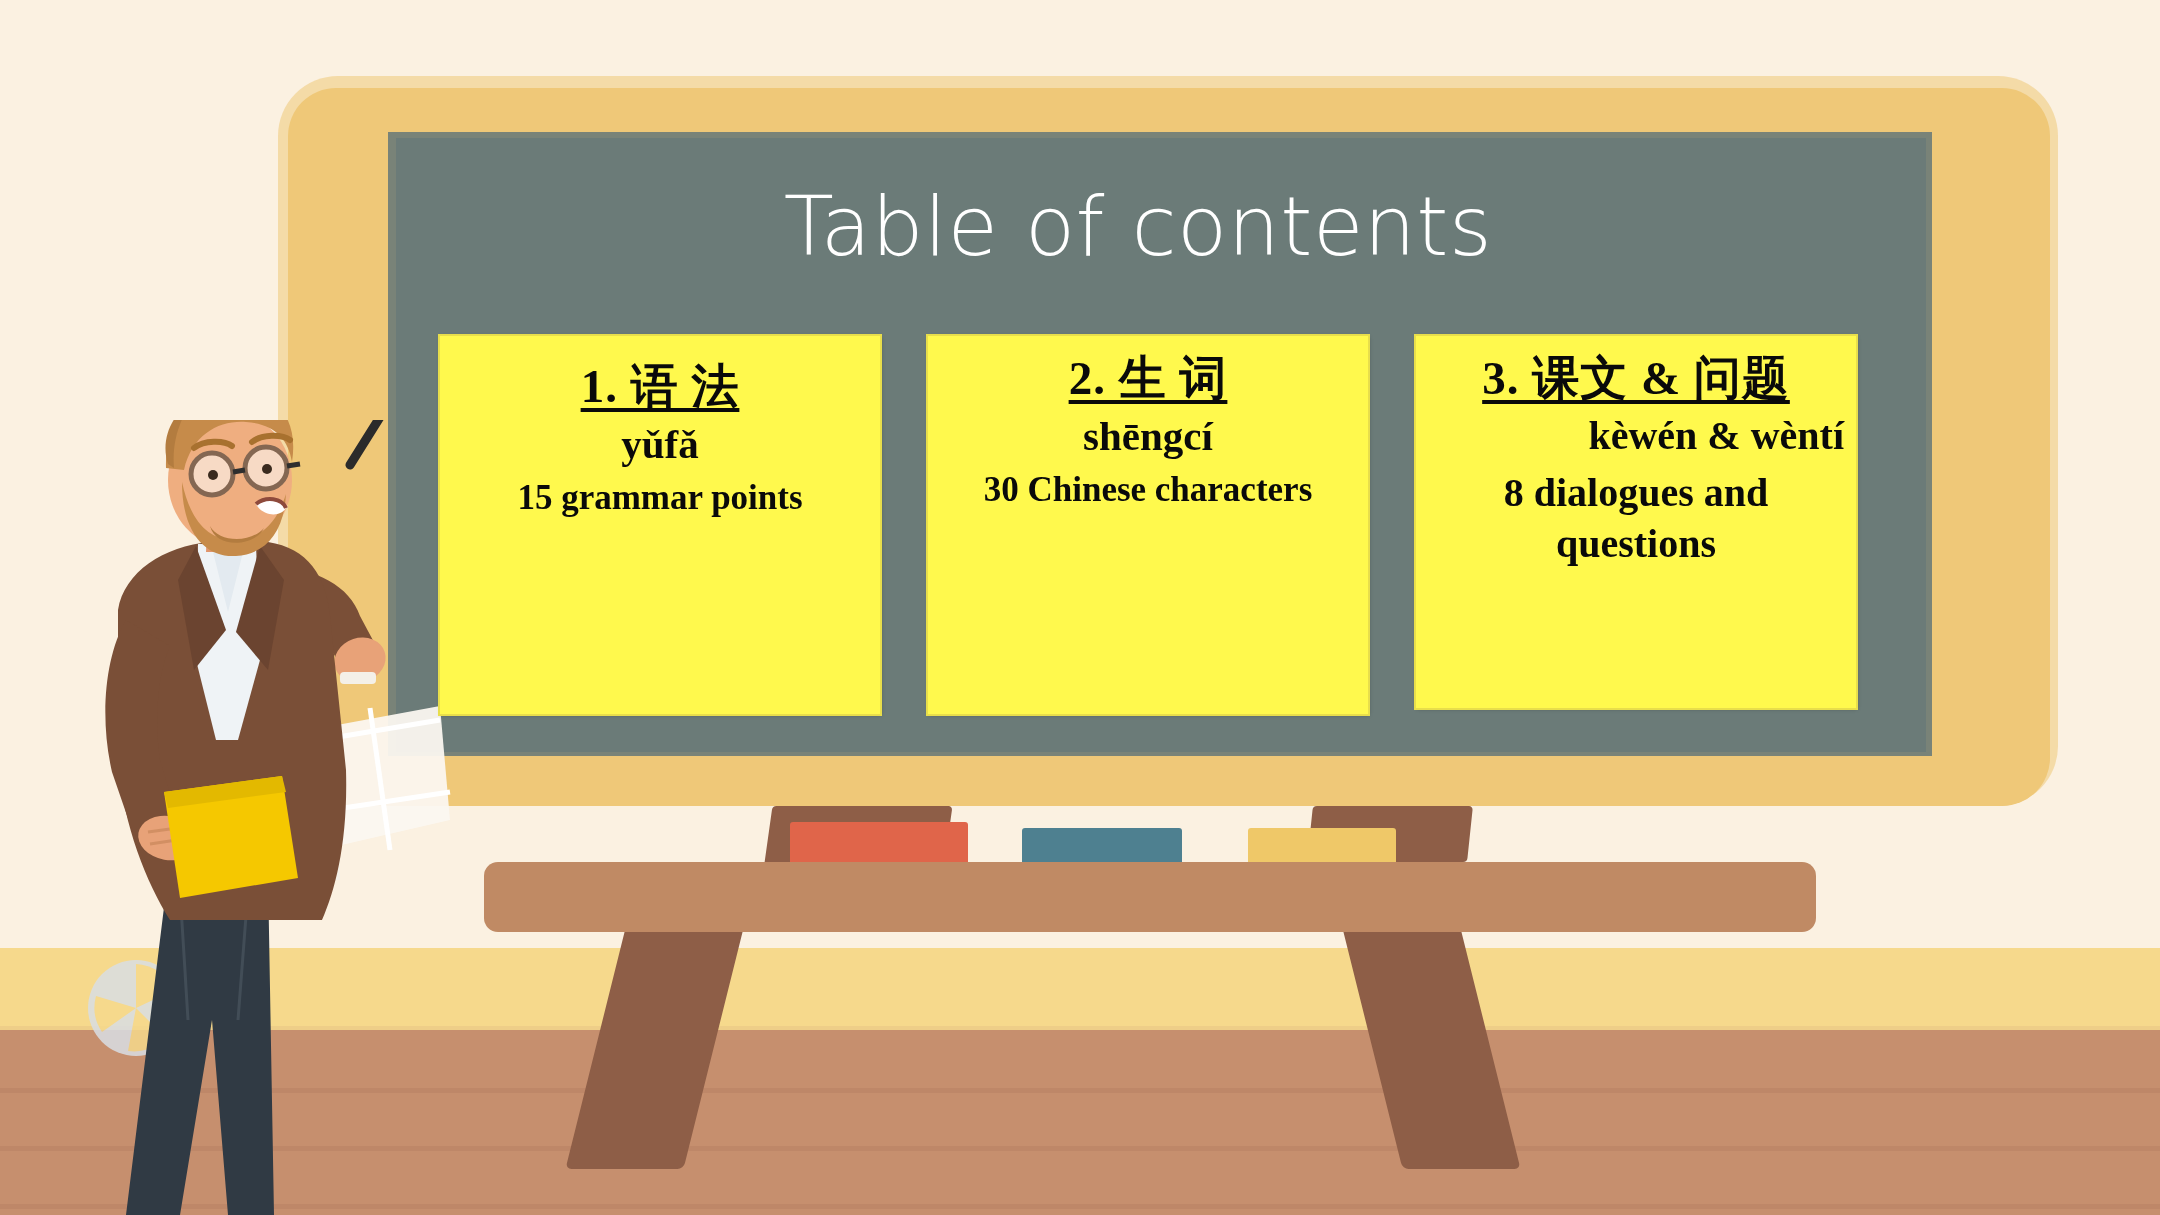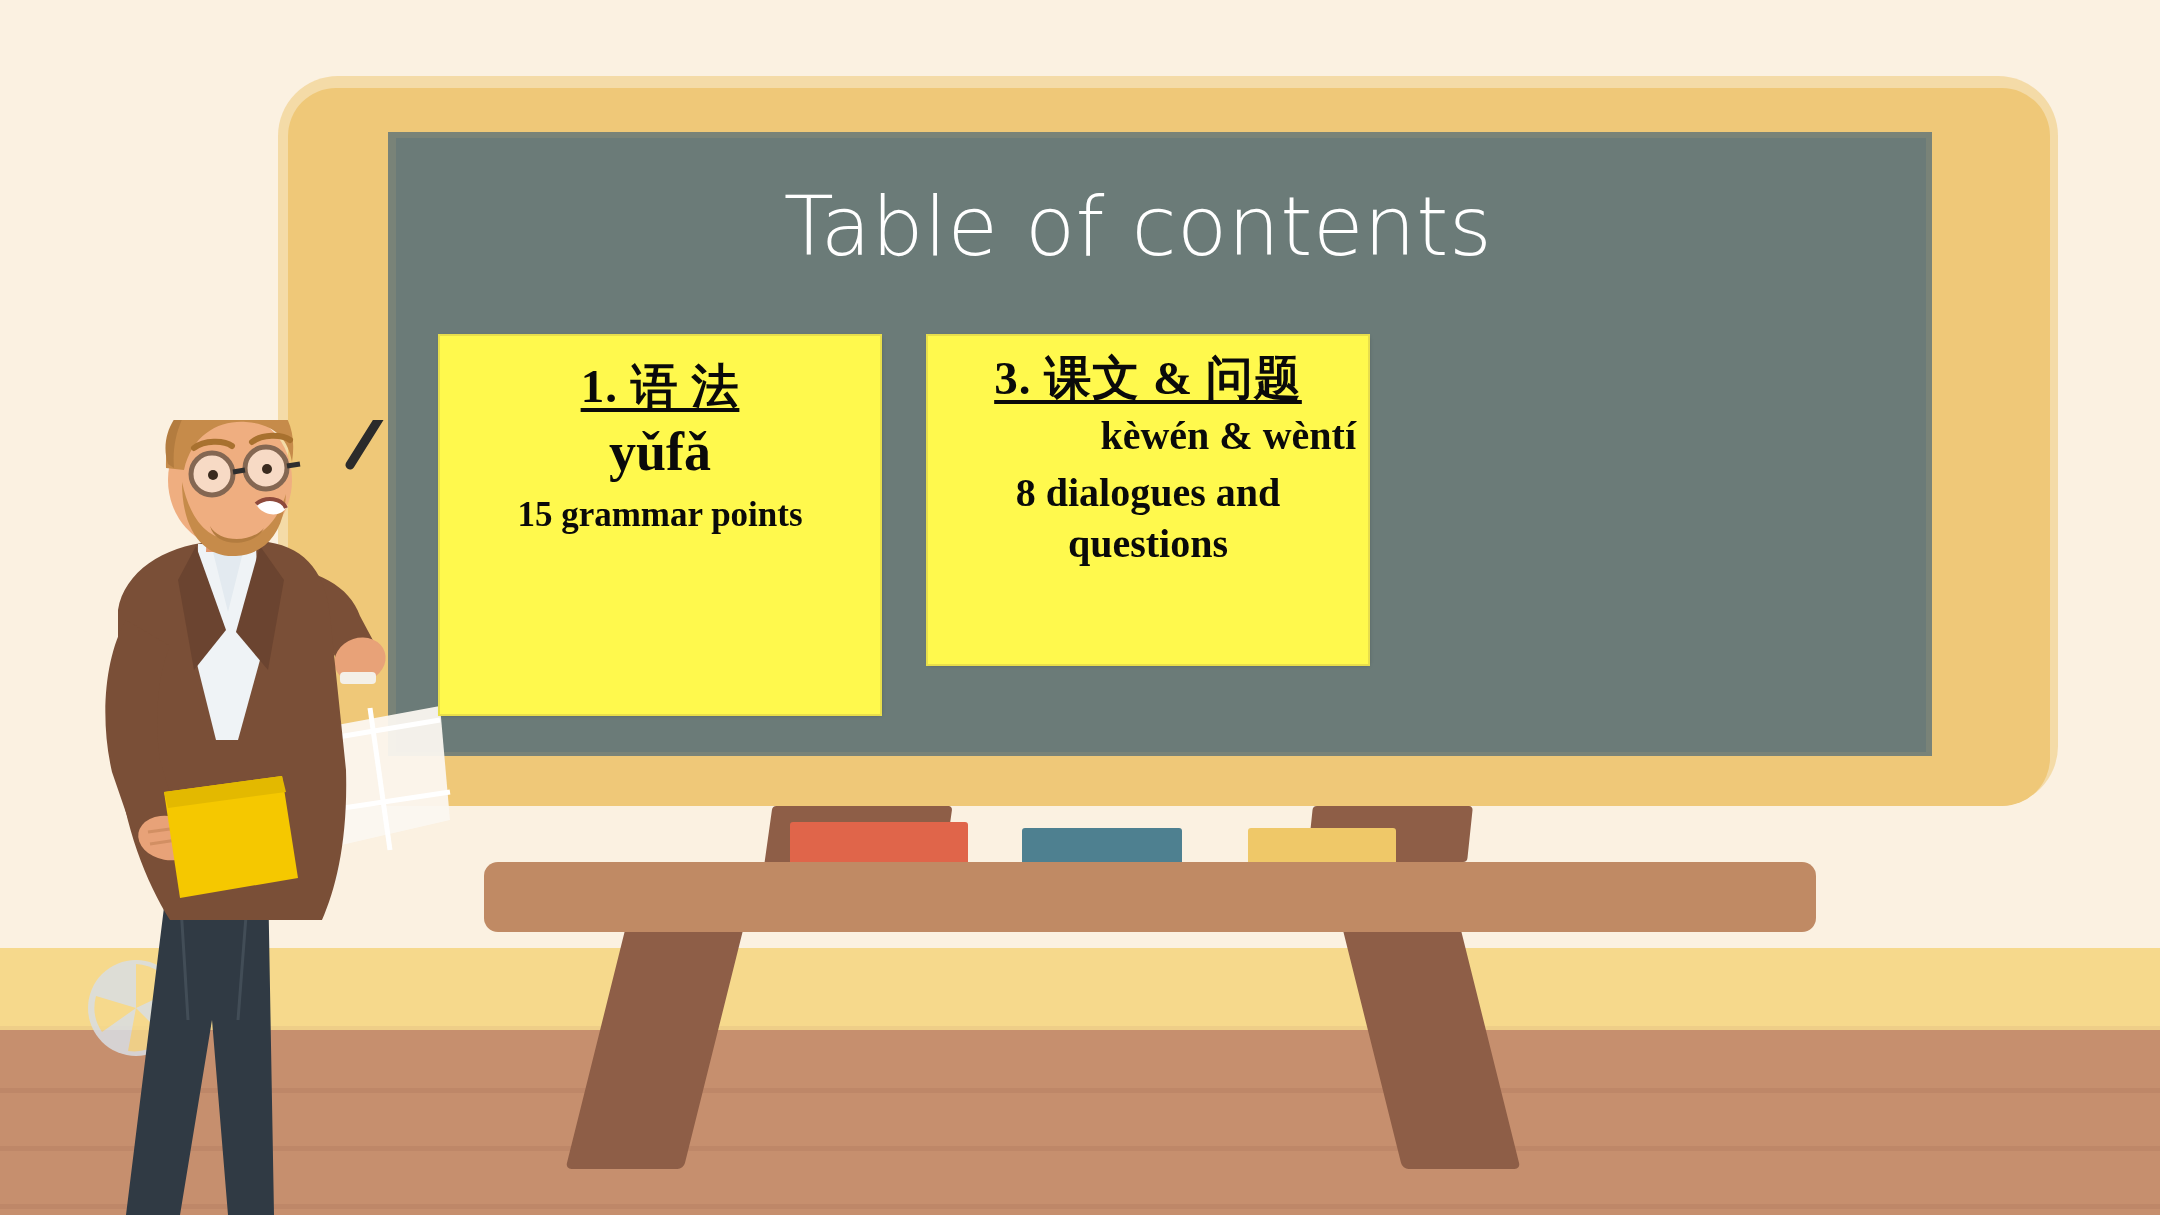--- a/index.html
+++ b/index.html
@@ -53,31 +53,31 @@
     box-shadow:0 0 0 2px #E8DE4B, 1px 1px 4px rgba(0,0,0,.28);
     padding:10px 12px 14px;
     box-sizing:border-box;
     text-align:center;
     color:#0A0A0A;
     font-family:"Liberation Serif", serif;
     font-weight:bold;
   }
   .card-1{width:440px;height:378px;}
   .card-2{width:440px;height:378px;}
-  .card-3{width:440px;height:328px;}
+  .card-3{width:440px;height:372px;}
 
   .card-head{
     font-size:47px;line-height:1.14;letter-spacing:1px;
     text-decoration:underline;text-underline-offset:6px;
     text-decoration-thickness:4px;
     margin-top:14px;margin-bottom:2px;
   }
   .card-2 .card-head{margin-top:6px;}
   .card-3 .card-head{margin-top:6px;}
-  .card-pinyin{font-size:54px;line-height:1.28;margin-top:4px;}
+  .card-pinyin{font-size:41px;line-height:1.28;margin-top:4px;}
   .card-desc{font-size:35px;line-height:1.28;margin-top:6px;}
   .card-3 .card-pinyin{font-size:40px;text-align:right;}
   .card-3 .card-desc{font-size:40px;}
 
   
   .desk-top{
     position:absolute;left:484px;top:862px;width:1332px;height:70px;
     background:#C08A64;border-radius:14px;
   }
   .desk-leg{position:absolute;background:#8E5E47;}
@@ -130,20 +130,25 @@
   <div class="board-title">Table of contents</div>
 
   <div class="cards">
 
     <div class="card card-1">
       <div class="card-head">1. 语 法</div>
       <div class="card-pinyin">yǔfǎ</div>
       <div class="card-desc">15 grammar points</div>
     </div>
 
+    <div class="card card-2">
+      <div class="card-head">2. 生 词</div>
+      <div class="card-pinyin">shēngcí</div>
+      <div class="card-desc">30 Chinese characters</div>
+    </div>
 
     <div class="card card-3">
       <div class="card-head">3. 课文 &amp; 问题</div>
       <div class="card-pinyin">kèwén &amp; wèntí</div>
       <div class="card-desc">8 dialogues and questions</div>
     </div>
 
   </div>
 
   <div class="desk-back-l"></div>

